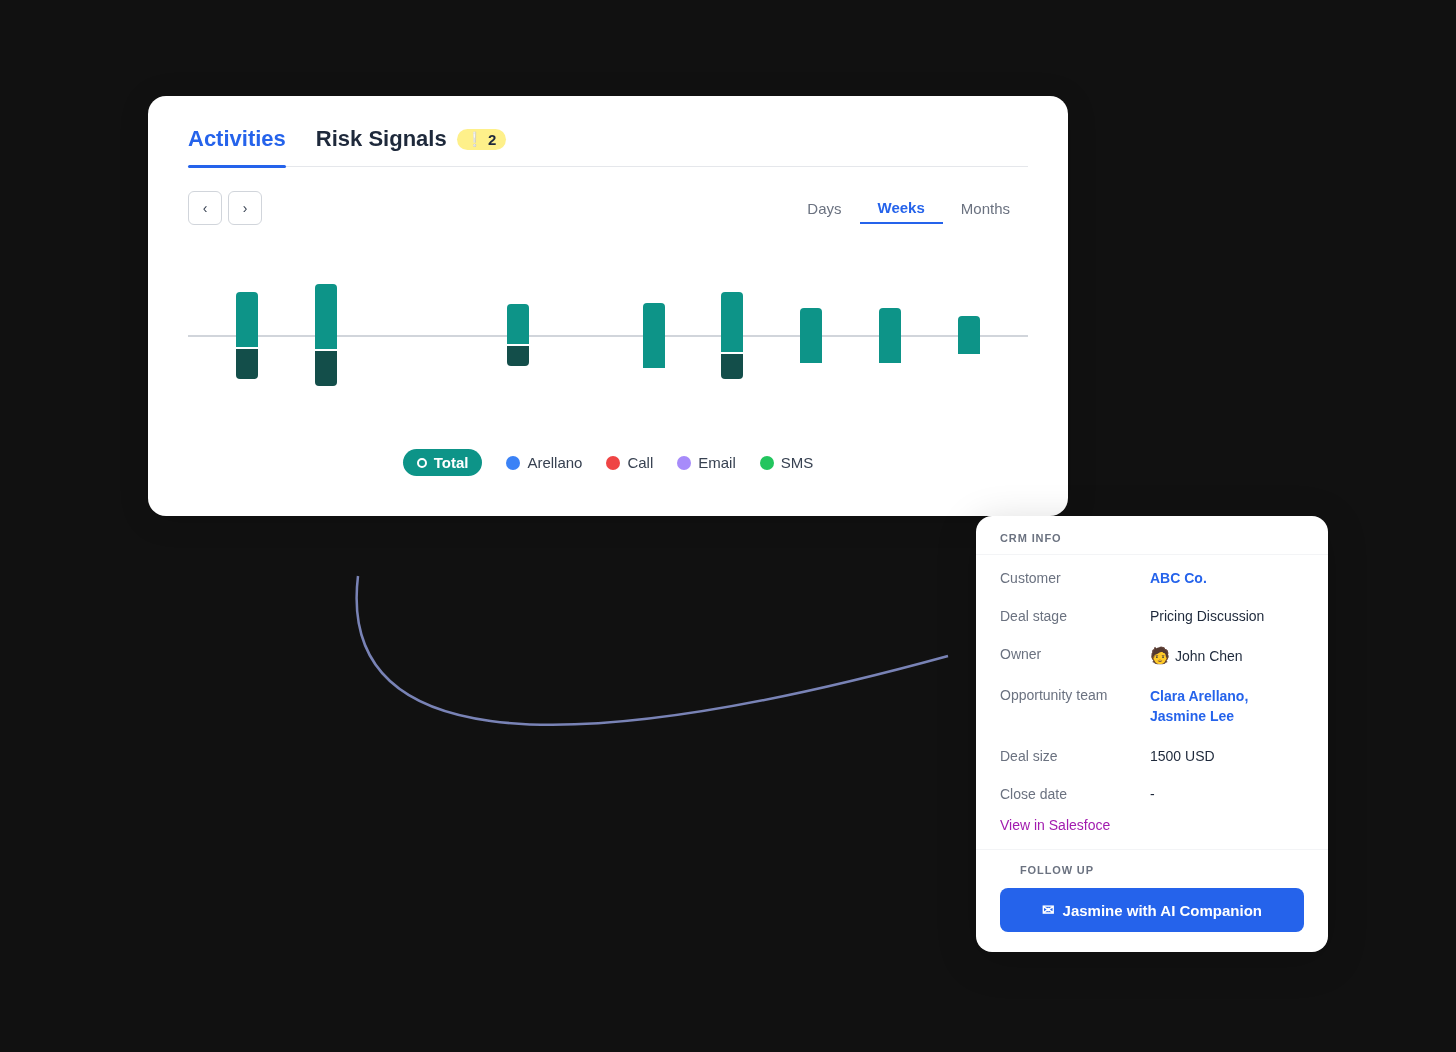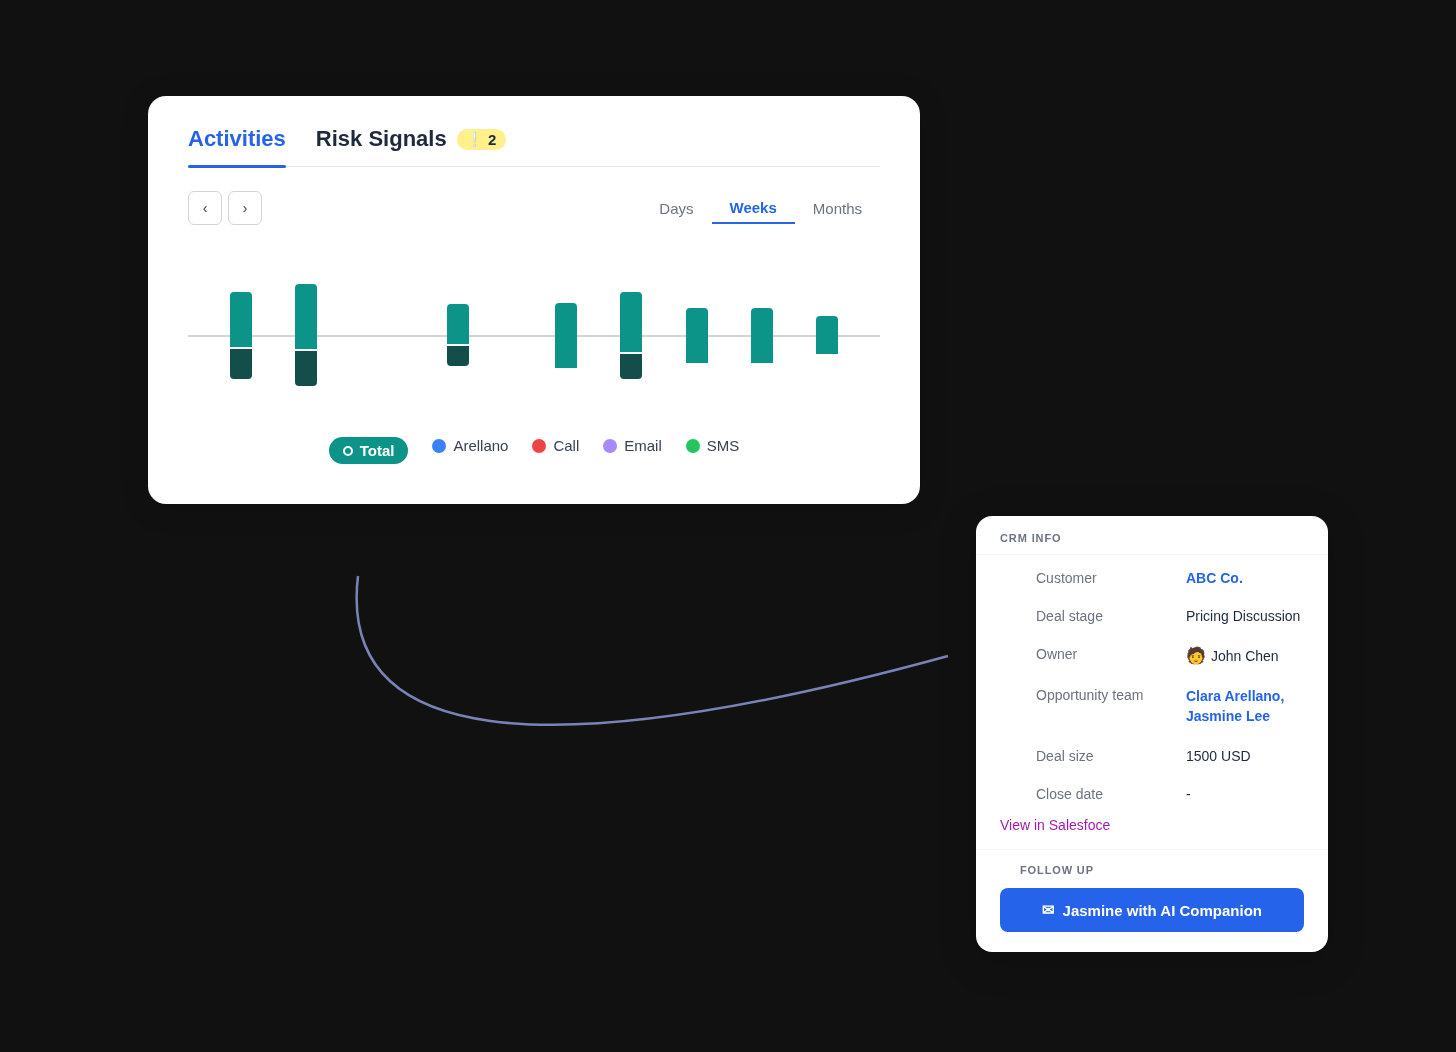--- a/index.html
+++ b/index.html
@@ -18,21 +18,21 @@
       position: relative;
       width: 1200px;
       height: 900px;
     }
 
     
     .activities-card {
       position: absolute;
       top: 20px;
       left: 20px;
-      width: 772px;
+      width: 920px;
       background: #fff;
       border-radius: 18px;
       padding: 30px 40px 40px;
       box-shadow: 0 4px 30px rgba(0,0,0,0.15);
       z-index: 2;
     }
 
     
     .tabs {
       display: flex;
@@ -197,24 +197,24 @@
     .x-label {
       font-size: 13px;
       color: #9ca3af;
       text-align: center;
       min-width: 30px;
     }
 
     
     .legend {
       display: flex;
-      align-items: flex-start;
+      align-items: center;
       justify-content: center;
       gap: 24px;
-      margin-top: 12px;
+      margin-top: 24px;
     }
 
     .legend-item {
       display: flex;
       align-items: center;
       gap: 7px;
       font-size: 15px;
       color: #374151;
       font-weight: 500;
     }
@@ -288,21 +288,20 @@
       align-items: flex-start;
       padding: 11px 24px;
       gap: 10px;
     }
 
     .crm-label {
       width: 140px;
       font-size: 14px;
       color: #6b7280;
       flex-shrink: 0;
-      margin-left: 36px;
     }
 
     .crm-value {
       font-size: 14px;
       color: #1e293b;
       font-weight: 500;
     }
 
     .crm-value-link {
       color: #2563eb;

